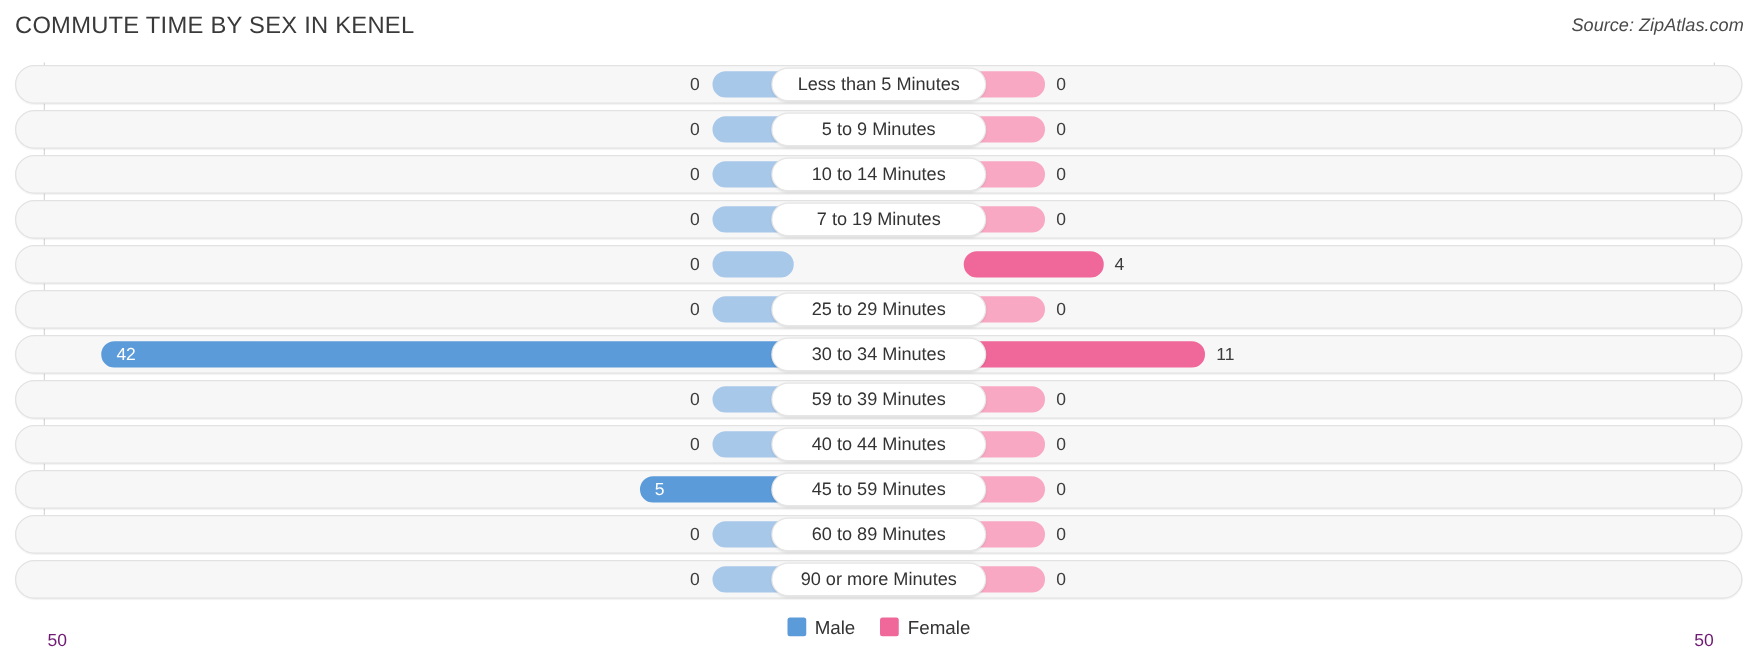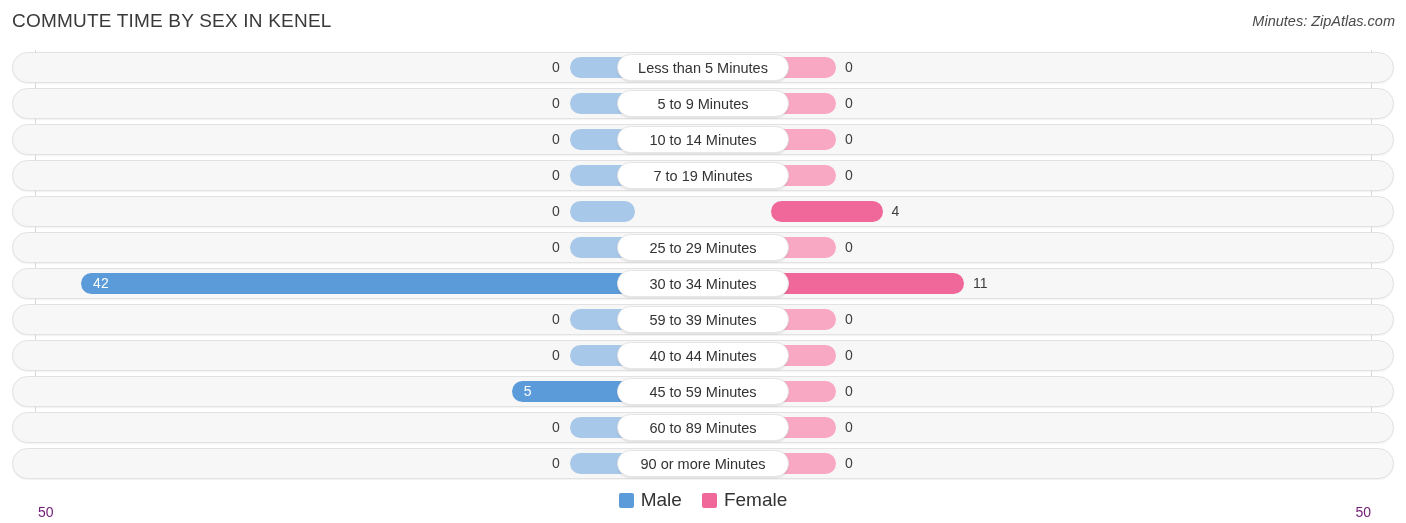--- a/index.html
+++ b/index.html
@@ -138,39 +138,39 @@
     bottom: 12px;
     left: 0;
     width: 1406px;
     display: flex;
     justify-content: center;
     align-items: center;
     gap: 20px;
   }
   .legend-item {
     display: flex;
-    align-items: center;
+    align-items: flex-start;
     gap: 7px;
-    font-size: 19px;
+    font-size: 15px;
     color: #333333;
   }
   .legend-swatch {
     width: 15px;
     height: 15px;
     border-radius: 2px;
     display: inline-block;
   }
 </style>
 </head>
 <body>
 
 <div id="chart-root">
 
   <div id="chart-title">COMMUTE TIME BY SEX IN KENEL</div>
-  <div id="chart-source">Minutes: ZipAtlas.com</div>
+  <div id="chart-source">Source: ZipAtlas.com</div>
 
   <div id="plot">
     <div class="gridline" id="gridline-left"></div>
     <div class="gridline" id="gridline-right"></div>
     <div id="rows">
         <div class="row">
           <div class="row-track"></div>
           <div class="bar bar-male" style="right: 771px; width: 65px;"></div>
           <div class="bar-value" style="left: 552px;">0</div>
           <div class="bar bar-female" style="left: 771px; width: 65px;"></div>

